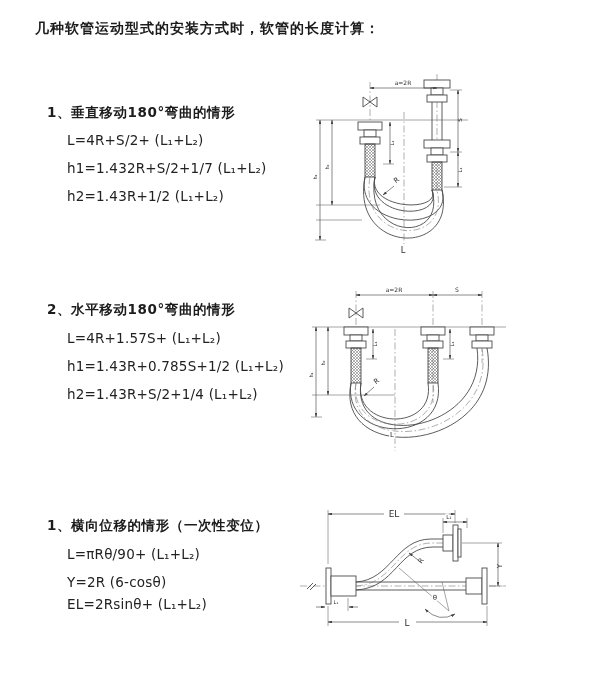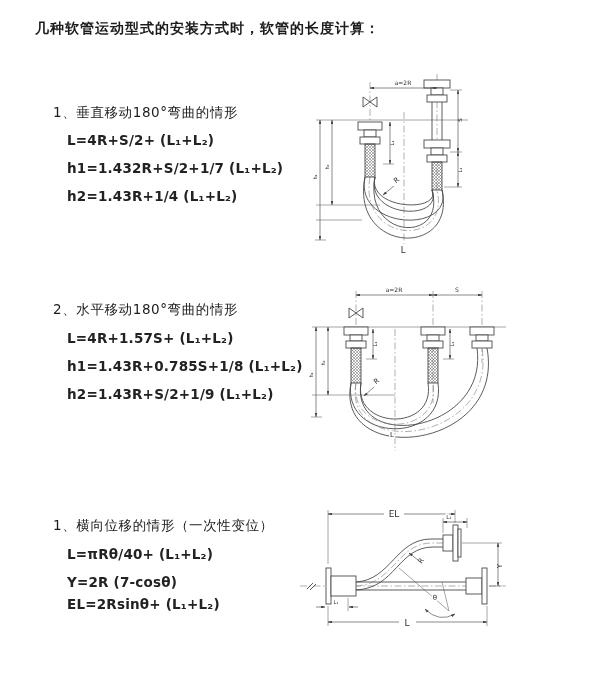--- a/index.html
+++ b/index.html
@@ -1,21 +1,21 @@
 <!DOCTYPE html>
 <html><head>
 <meta charset="utf-8">
 <style>
   html,body{margin:0;padding:0;background:#ffffff;}
   .page{position:relative;width:600px;height:675px;background:#fff;overflow:hidden;
         font-family:"DejaVu Sans","Liberation Sans",sans-serif;color:#1c1c1c;padding-left:40px;}
   .abs{position:absolute;}
   .title{left:35px;top:20px;font-size:14px;font-weight:600;letter-spacing:1px;}
-  .sec-head{left:53px;font-size:13.5px;font-weight:400;letter-spacing:0.6px;}
-  .formula{left:67px;font-size:13.5px;font-weight:700;letter-spacing:0.2px;color:#222;}
+  .sec-head{left:47px;font-size:13.5px;font-weight:700;letter-spacing:0.6px;}
+  .formula{left:67px;font-size:13.5px;font-weight:400;letter-spacing:0.2px;color:#222;}
   svg{position:absolute;overflow:visible;}
   svg text{font-family:"DejaVu Sans",sans-serif;fill:#2e2e2e;}
   .ln{fill:none;stroke:#4a4a4a;stroke-width:0.9;}
   .fil{fill:#ffffff;stroke:#4a4a4a;stroke-width:0.9;}
   .hx{fill:url(#xh);stroke:#4a4a4a;stroke-width:0.9;}
   .thin{fill:none;stroke:#5c5c5c;stroke-width:0.55;}
   .dim{fill:none;stroke:#4a4a4a;stroke-width:0.65;marker-start:url(#ar);marker-end:url(#ar);}
   .dim2{fill:none;stroke:#4a4a4a;stroke-width:0.65;marker-end:url(#ar);}
   .cl{fill:none;stroke:#7a7a7a;stroke-width:0.6;stroke-dasharray:7 2.5 1.5 2.5;}
   .t5{font-size:5px;}.t55{font-size:5.5px;}.t6{font-size:6px;}
@@ -38,21 +38,21 @@
       </marker>
     </defs>
   </svg>
 
   <div class="abs title">几种软管运动型式的安装方式时，软管的长度计算：</div>
 
   <div>
     <div class="abs sec-head" style="top:104px">1、垂直移动180°弯曲的情形</div>
     <div class="abs formula" style="top:132px">L=4R+S/2+ (L₁+L₂)</div>
     <div class="abs formula" style="top:160px">h1=1.432R+S/2+1/7 (L₁+L₂)</div>
-    <div class="abs formula" style="top:188px">h2=1.43R+1/4 (L₁+L₂)</div>
+    <div class="abs formula" style="top:188px">h2=1.43R+1/2 (L₁+L₂)</div>
   </div>
 
   <svg class="abs" style="left:310px;top:72px" width="236" height="188" viewBox="0 0 236 188">
 
     <path class="cl" d="M60,10 V50"></path>
     <path class="cl" d="M127,2 V120"></path>
     <path class="cl" d="M94,40 V172"></path>
 
     <line class="thin" x1="6" y1="48" x2="158" y2="48"></line>
 
@@ -106,22 +106,22 @@
     <line class="thin" x1="134" y1="115" x2="152" y2="115"></line>
     <text class="t5 mid" transform="rotate(-90 151.5 98)" x="151.5" y="98">L₁</text>
     <text class="t7 mid" transform="rotate(-38 88 110)" x="88" y="110">R</text>
     <line class="dim2" x1="84" y1="114" x2="73" y2="123"></line>
     <text class="t8 mid halo" x="93" y="181">L</text>
   </svg>
 
   <div>
     <div class="abs sec-head" style="top:301px">2、水平移动180°弯曲的情形</div>
     <div class="abs formula" style="top:330px">L=4R+1.57S+ (L₁+L₂)</div>
-    <div class="abs formula" style="top:358px">h1=1.43R+0.785S+1/8 (L₁+L₂)</div>
-    <div class="abs formula" style="top:386px">h2=1.43R+S/2+1/9 (L₁+L₂)</div>
+    <div class="abs formula" style="top:358px">h1=1.43R+0.785S+1/2 (L₁+L₂)</div>
+    <div class="abs formula" style="top:386px">h2=1.43R+S/2+1/4 (L₁+L₂)</div>
   </div>
 
   <svg class="abs" style="left:306px;top:283px" width="292" height="185" viewBox="0 0 292 185">
     <path class="cl" d="M50,8 V44"></path>
     <path class="cl" d="M127,8 V120"></path>
     <path class="cl" d="M176,8 V80"></path>
     <path class="cl" d="M89,46 V168"></path>
     <line class="thin" x1="6" y1="44" x2="200" y2="44"></line>
     <path class="ln" d="M43,25 L43,35 L50,30 Z M57,25 L57,35 L50,30 Z"></path>
 
@@ -168,22 +168,22 @@
     <line class="dim" x1="10" y1="44" x2="10" y2="134"></line>
     <line class="thin" x1="5" y1="134" x2="16" y2="134"></line>
     <text class="t5 mid" transform="rotate(-90 7 92)" x="7" y="92">h₁</text>
     <text class="t7 mid" transform="rotate(-38 72 100)" x="72" y="100">R</text>
     <line class="dim2" x1="68" y1="104" x2="58" y2="113"></line>
     <text class="t7 mid halo" x="86" y="154">L</text>
   </svg>
 
   <div>
     <div class="abs sec-head" style="top:517px">1、横向位移的情形（一次性变位）</div>
-    <div class="abs formula" style="top:546px">L=πRθ/40+ (L₁+L₂)</div>
-    <div class="abs formula" style="top:574px">Y=2R (7-cosθ)</div>
+    <div class="abs formula" style="top:546px">L=πRθ/90+ (L₁+L₂)</div>
+    <div class="abs formula" style="top:574px">Y=2R (6-cosθ)</div>
     <div class="abs formula" style="top:596px">EL=2Rsinθ+ (L₁+L₂)</div>
   </div>
 
   <svg class="abs" style="left:296px;top:500px" width="300" height="152" viewBox="0 0 300 152">
     <path class="cl" d="M4,86 H210"></path>
     <path class="ln" d="M11,89 L17,83 M14,90 L20,84"></path>
 
     <g>
       <rect class="fil" x="30" y="68" width="5" height="36"></rect>
       <rect class="fil" x="35" y="76" width="25" height="20"></rect>

